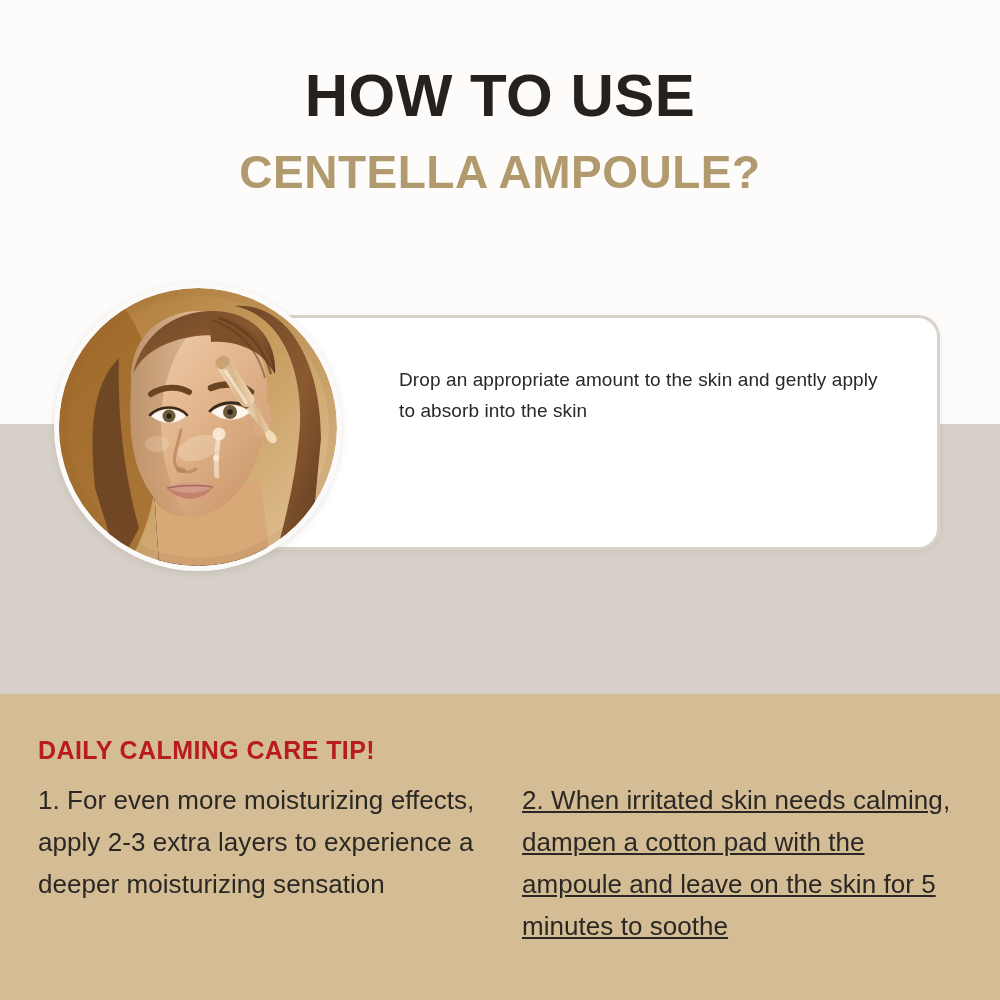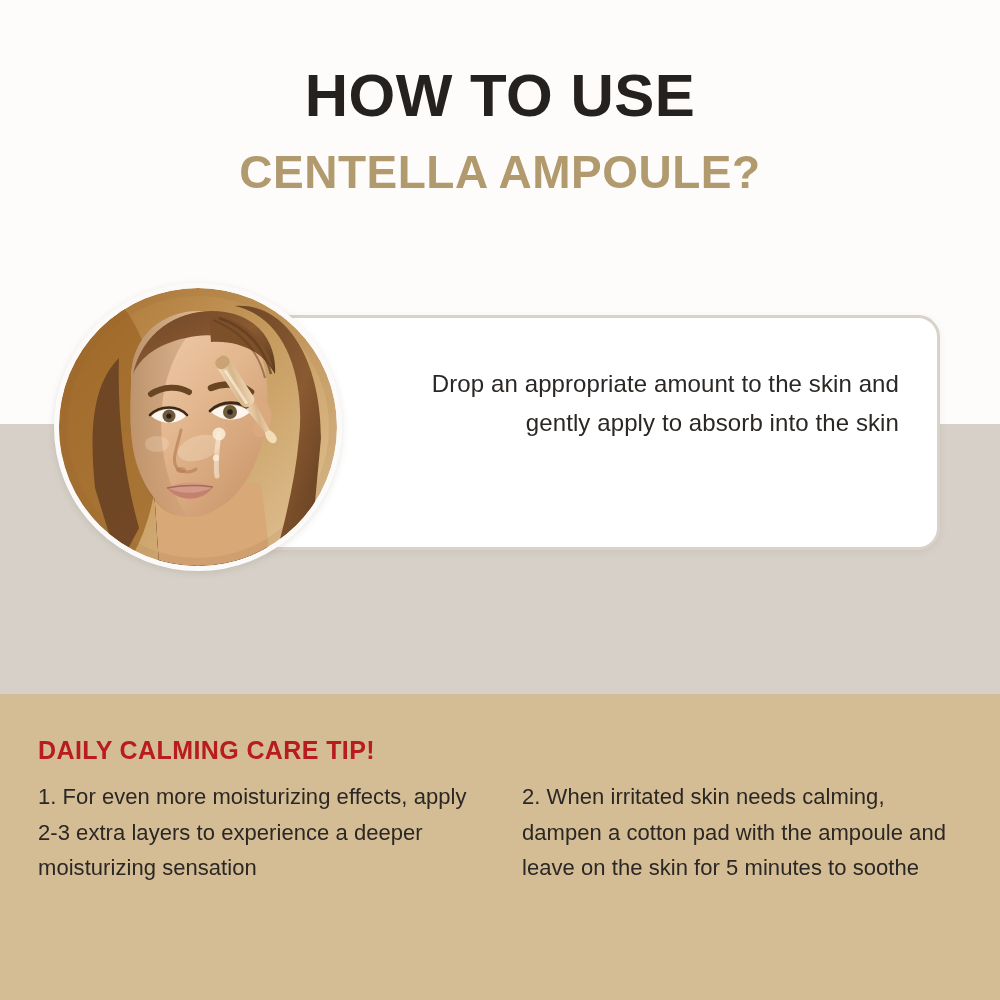--- a/index.html
+++ b/index.html
@@ -65,25 +65,24 @@
     background: #ffffff;
     border: 3px solid #d8d2c9;
     border-radius: 22px;
     box-shadow: 0 2px 6px rgba(120,110,95,0.10);
   }
   .info-card-text {
     position: absolute;
     left: 200px;
     top: 47px;
     width: 500px;
-    font-size: 24px;
+    font-size: 19px;
     line-height: 1.62;
     color: #2b2724;
     letter-spacing: 0.1px;
-    text-align: right;
   }
 
   
   .photo-circle {
     position: absolute;
     left: 54px;
     top: 283px;
     width: 288px;
     height: 288px;
     border-radius: 50%;
@@ -108,27 +107,27 @@
     color: #b91c1c;
     margin: 0 0 8px 0;
   }
   .tip-columns {
     display: flex;
     gap: 38px;
     margin-top: 14px;
   }
   .tip-col {
     width: 446px;
-    font-size: 22px;
+    font-size: 26px;
     line-height: 1.62;
     color: #2b2724;
     letter-spacing: 0.05px;
   }
   .tip-col-left  { width: 450px; }
-  .tip-col-right { width: 450px; }
+  .tip-col-right { width: 450px; text-decoration: underline; }
 </style>
 </head>
 <body>
 
 <div class="page">
 
   <div class="band band-top"></div>
   <div class="band band-middle"></div>
   <div class="band band-bottom"></div>
 

